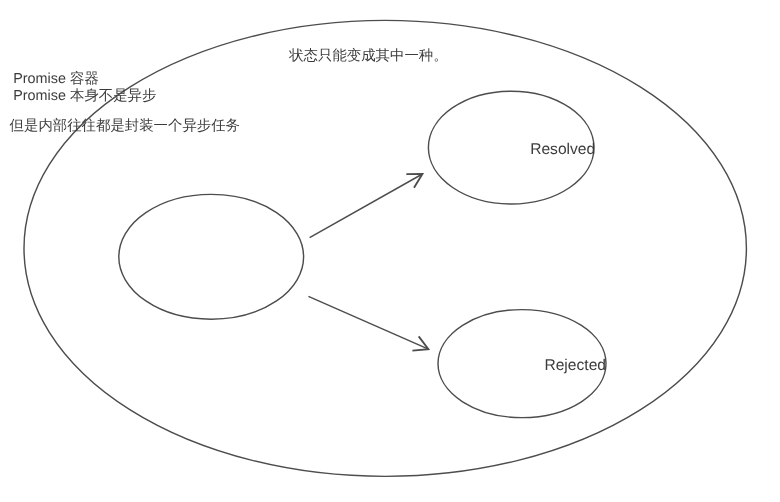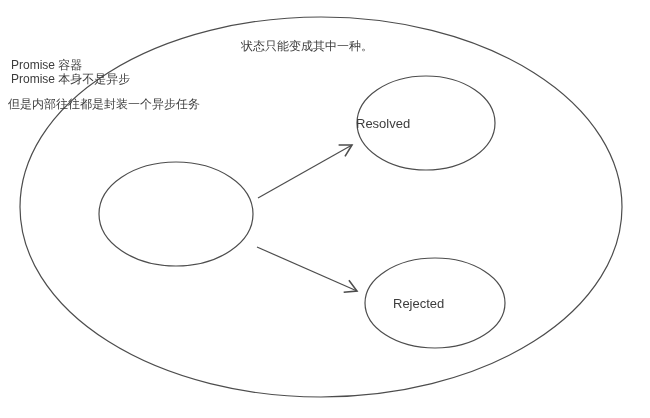--- a/index.html
+++ b/index.html
@@ -17,21 +17,21 @@
     font-family:"Liberation Sans","DejaVu Sans",sans-serif;
     color:var(--text);
   }
   svg{position:absolute;left:0;top:0;}
   .shape{fill:none;stroke:var(--stroke);stroke-width:1.2;}
   .arrowline{fill:none;stroke:var(--stroke);stroke-width:1.2;}
   .arrowhead-path{fill:none;stroke:var(--stroke);stroke-width:1.2;}
   .label{position:absolute;white-space:nowrap;}
   .note{font-size:12px;line-height:14px;}
   .caption{font-size:12px;}
-  .state-label{font-size:13px;width:140px;text-align:left;}
+  .state-label{font-size:13px;width:140px;text-align:right;}
   .watermark{
     position:absolute;
     right:6px;top:399px;
     font-size:9px;
     color:var(--watermark);
   }
 </style>
 </head>
 <body>
 
@@ -62,16 +62,16 @@
 
   <div class="label note" style="left:11px;top:72px;">Promise 本身不是异步</div>
 
   <div class="label note" style="left:8px;top:84px;margin-top:13px;">但是内部往往都是封装一个异步任务</div>
 
   <div class="label caption" style="left:241px;top:38px;">状态只能变成其中一种。</div>
 
 
   <div class="label state-label" style="left:356px;top:116px;">Resolved</div>
 
-  <div class="label state-label" style="left:365px;top:296px;padding-left:28px;">Rejected</div>
+  <div class="label state-label" style="left:365px;top:296px;">Rejected</div>
 
 
 </div>
 
 </body></html>

